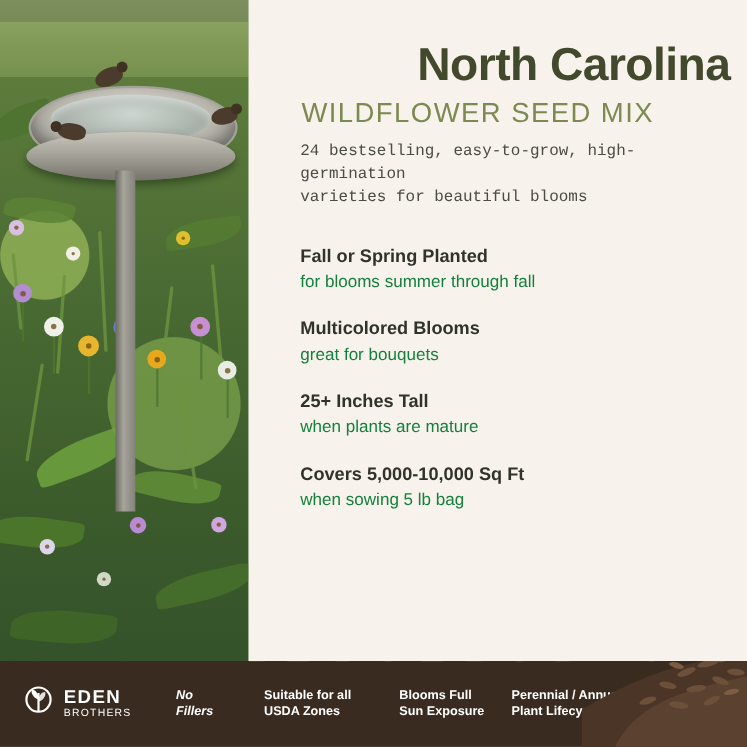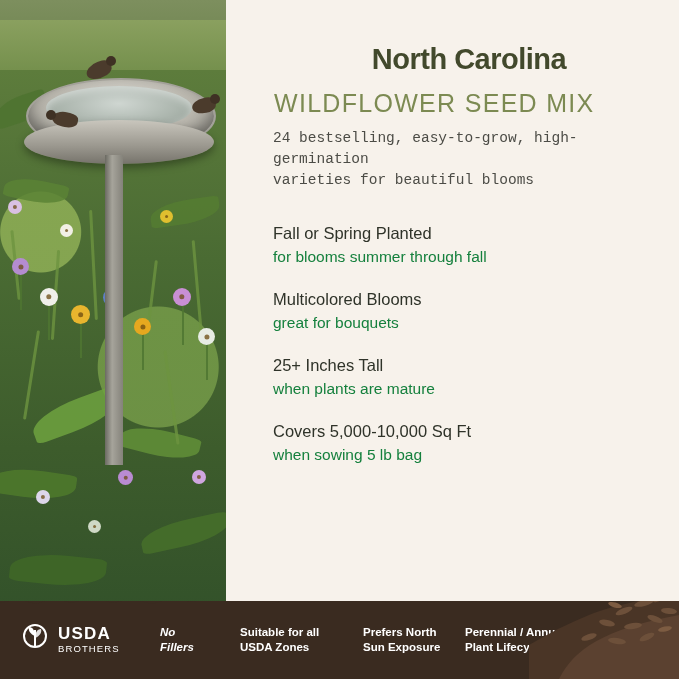--- a/index.html
+++ b/index.html
@@ -128,26 +128,26 @@
     left: 226px; top: 0;
     width: 453px; height: 609px;
     background: #f7f2eb;
     padding: 0;
   }
   .title {
     position: absolute;
     left: 48px;
     top: 34px;
     width: 390px;
-    font-size: 29px;
+    font-size: 42px;
     line-height: 50px;
     font-weight: bold;
     color: #42492c;
     letter-spacing: -0.5px;
-    text-align: center;
+    text-align: right;
   }
   .subtitle {
     position: absolute;
     left: 48px;
     top: 88px;
     width: 390px;
     font-size: 25px;
     line-height: 30px;
     color: #7c8a52;
     letter-spacing: 1.3px;
@@ -167,21 +167,21 @@
     position: absolute;
     left: 47px;
     top: 222px;
     width: 400px;
   }
   .feature {
     margin-bottom: 21px;
   }
   .feature-title {
     font-size: 16.5px;
-    font-weight: normal;
+    font-weight: bold;
     color: #2f3329;
     line-height: 22px;
     margin-bottom: 2px;
   }
   .feature-sub {
     font-size: 15.5px;
     color: #15803d;
     line-height: 21px;
   }
 
@@ -355,36 +355,36 @@
     <div class="logo">
       <div class="logo-mark">
         <svg viewBox="0 0 30 32" width="30" height="32">
           <circle cx="15" cy="13" r="11" fill="none" stroke="#ffffff" stroke-width="2"></circle>
           <path d="M15 24 L15 7" stroke="#ffffff" stroke-width="2" fill="none"></path>
           <path d="M15 13 C10 11, 8 7, 9 4 C13 4, 15 8, 15 13 Z" fill="#ffffff"></path>
           <path d="M15 15 C20 13, 22 9, 21 6 C17 6, 15 10, 15 15 Z" fill="#ffffff" opacity=".85"></path>
         </svg>
       </div>
       <div class="logo-text">
-        <span class="l1">USDA</span>
+        <span class="l1">EDEN</span>
         <span class="l2">BROTHERS</span>
       </div>
     </div>
 
     <div class="footer-items">
       <div class="f-item w1">
         <div>No</div>
         <div>Fillers</div>
       </div>
       <div class="f-item w2">
         <div>Suitable for all</div>
         <div>USDA Zones</div>
       </div>
       <div class="f-item w3">
-        <div>Prefers North</div>
+        <div>Blooms Full</div>
         <div>Sun Exposure</div>
       </div>
       <div class="f-item w4">
         <div>Perennial / Annual</div>
         <div>Plant Lifecycle</div>
       </div>
     </div>
 
     <div class="soil-pile">
       <svg viewBox="0 0 150 108" width="150" height="108">

